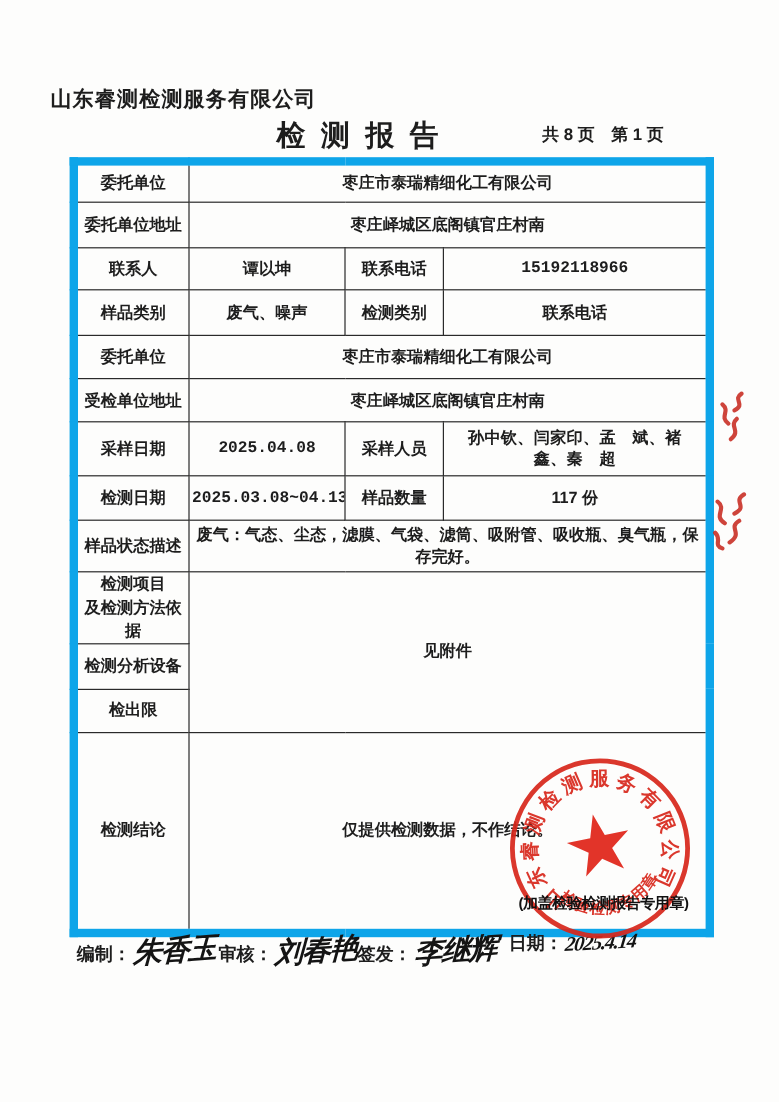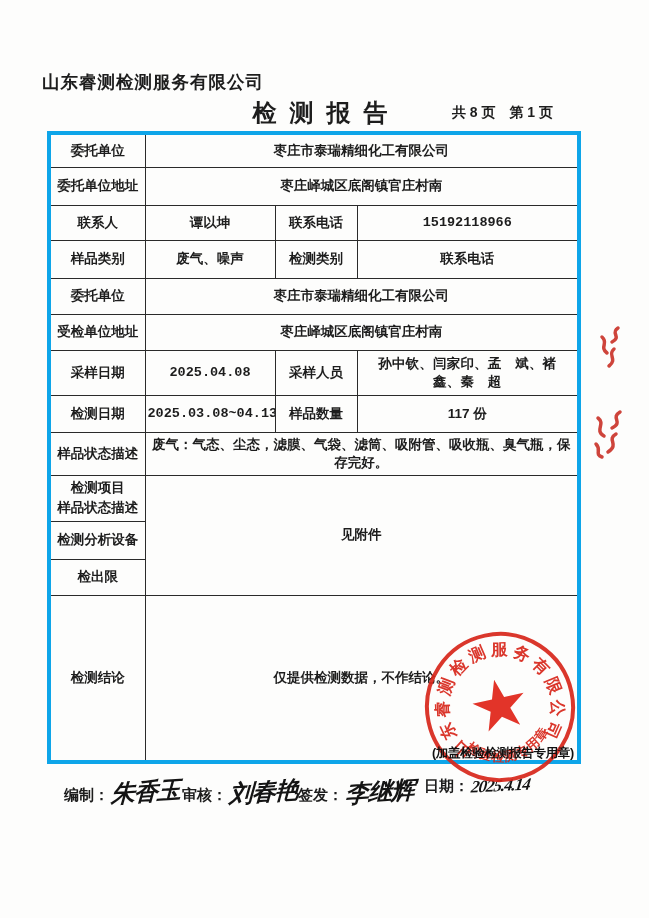--- a/index.html
+++ b/index.html
@@ -15,35 +15,35 @@
   .report-code {
     position:absolute; top:49px; right:96px;
     font-family:"Liberation Serif", serif;
     font-weight:bold; font-size:15px; letter-spacing:.3px;
   }
   .company-name {
     position:absolute; top:70px; left:42px; width:520px;
     text-align:left; font-size:17.5px; font-weight:bold; letter-spacing:1px;
   }
   .report-title {
-    position:absolute; top:97px; left:60px; width:520px;
+    position:absolute; top:97px; left:38px; width:520px;
     text-align:center; font-size:24px; font-weight:bold;
     letter-spacing:13px; text-indent:13px;
   }
   .page-info {
     position:absolute; top:104px; right:96px;
     font-size:14px; font-weight:bold;
   }
   .page-info span { margin-left:10px; }
 
   
   table.report {
-    position:absolute; left:47px; top:131px;
+    position:absolute; left:58px; top:131px;
     width:530px; border-collapse:collapse; table-layout:fixed;
-    border:4px solid #0ea5e9;
+    border:7px solid #0ea5e9;
   }
   table.report td {
     border:1.5px solid #2a2a2a;
     padding:0 2px;
     text-align:center; vertical-align:middle;
     font-size:13.5px; font-weight:600;
     overflow:hidden;
   }
   td.lbl { font-weight:bold; }
   td.pre { white-space:pre-line; line-height:1.45; }
@@ -155,21 +155,21 @@
       <td class="serifnum">2025.03.08~04.13</td>
       <td class="lbl">样品数量</td>
       <td>117 份</td>
     </tr>
     <tr style="height:43px">
       <td class="lbl">样品状态描述</td>
       <td colspan="3" class="left">废气：气态、尘态，滤膜、气袋、滤筒、吸附管、吸收瓶、臭气瓶，保存完好。</td>
     </tr>
     <tr style="height:46px">
       <td class="lbl pre">检测项目
-样品状态描述</td>
+及检测方法依据</td>
       <td colspan="3" rowspan="3">见附件</td>
     </tr>
     <tr style="height:38px">
       <td class="lbl">检测分析设备</td>
     </tr>
     <tr style="height:36px">
       <td class="lbl">检出限</td>
     </tr>
     <tr style="height:167px">
       <td class="lbl">检测结论</td>

